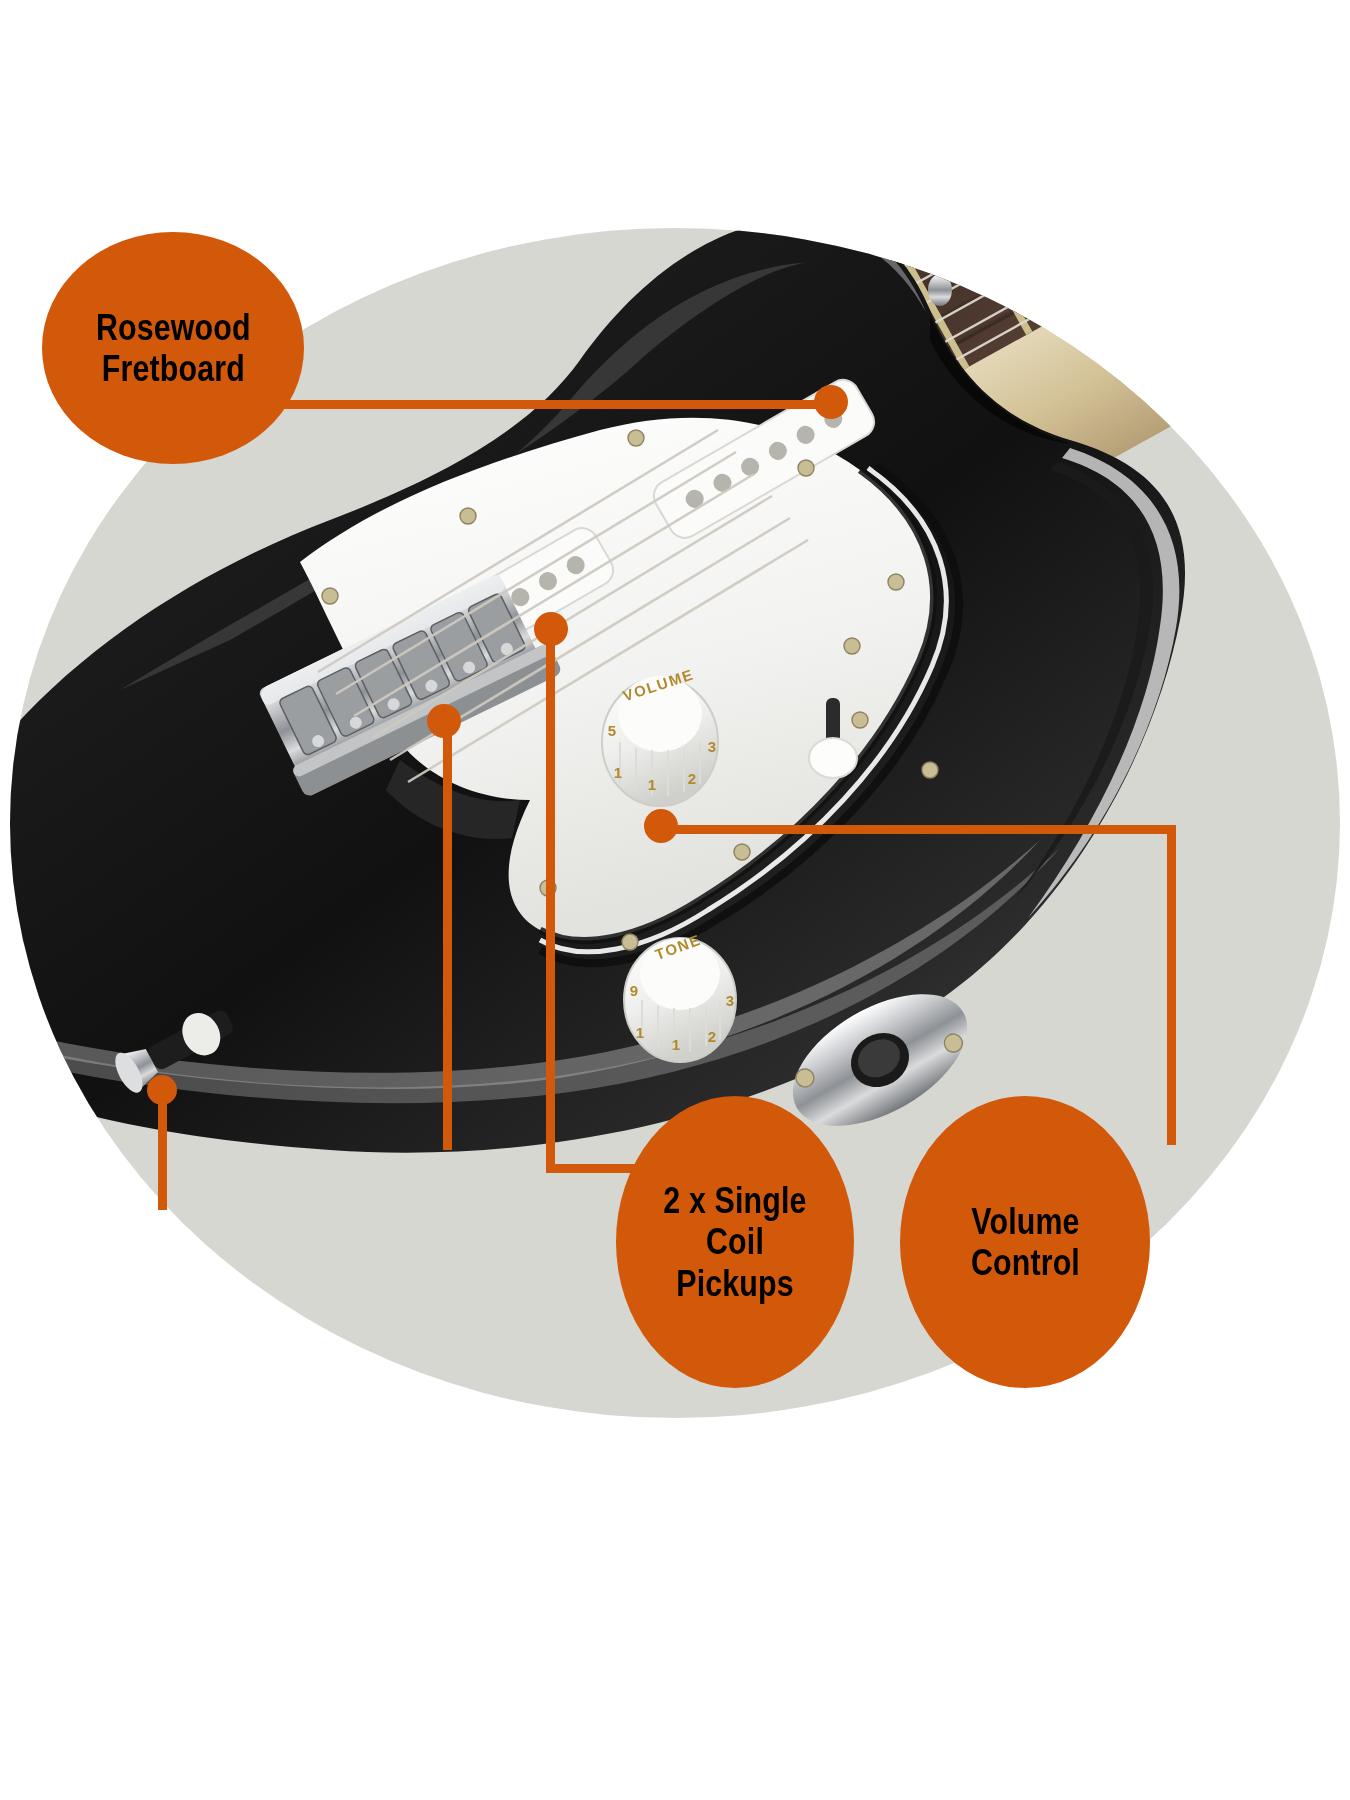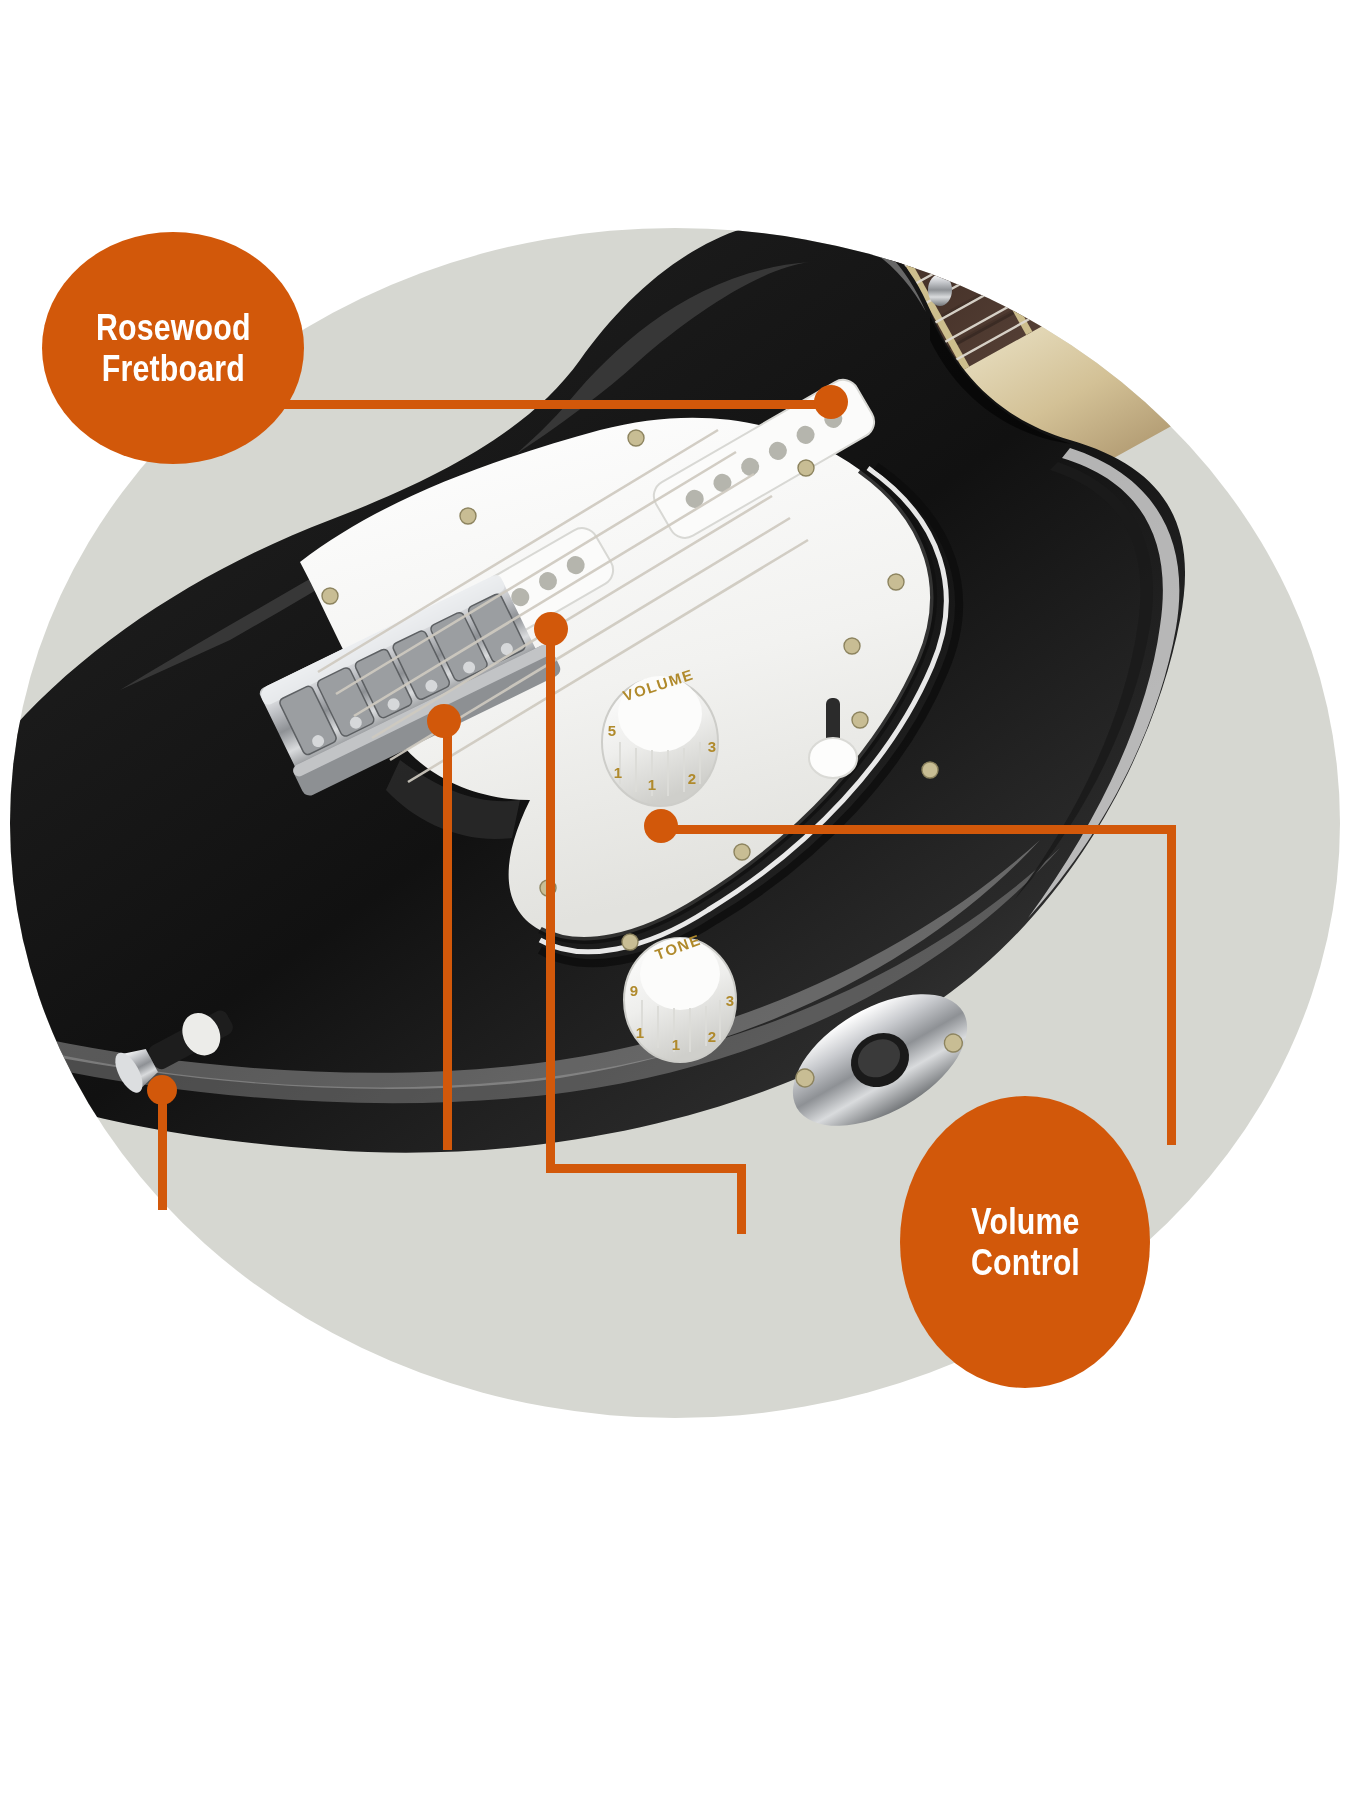--- a/index.html
+++ b/index.html
@@ -30,21 +30,21 @@
     background:#d2580a;
   }
   .dot-sm{width:30px;height:30px;}
 
   
   .bubble{
     position:absolute;border-radius:50%;
     background:#d2580a;
     display:flex;align-items:center;justify-content:center;
     text-align:center;
-    color:#ffffff;
+    color:#000000;
     font-family:"Liberation Sans",sans-serif;
     font-weight:bold;
     line-height:1.12;
     letter-spacing:.2px;
     box-sizing:border-box;
     padding:0 10px;
   }
   .bubble span{display:block;transform:scaleX(.82);transform-origin:center;white-space:pre-line;}
 
   #b-fretboard{left:42px;top:232px;width:262px;height:232px;font-size:37px;}
@@ -380,19 +380,23 @@
   <div class="conn conn-v" style="left:1167px;top:825px;height:320px;"></div>
   <div class="dot" style="left:644px;top:809px;"></div>
 
   <div class="bubble" id="b-fretboard">
     <span>Rosewood
 Fretboard</span>
   </div>
 
 
 
+  <div class="bubble" id="b-pickups">
+    <span>2 x Single
+Coil Pickups</span>
+  </div>
 
   <div class="bubble" id="b-volume">
     <span>Volume
 Control</span>
   </div>
 
 </div>
 
 </body></html>

